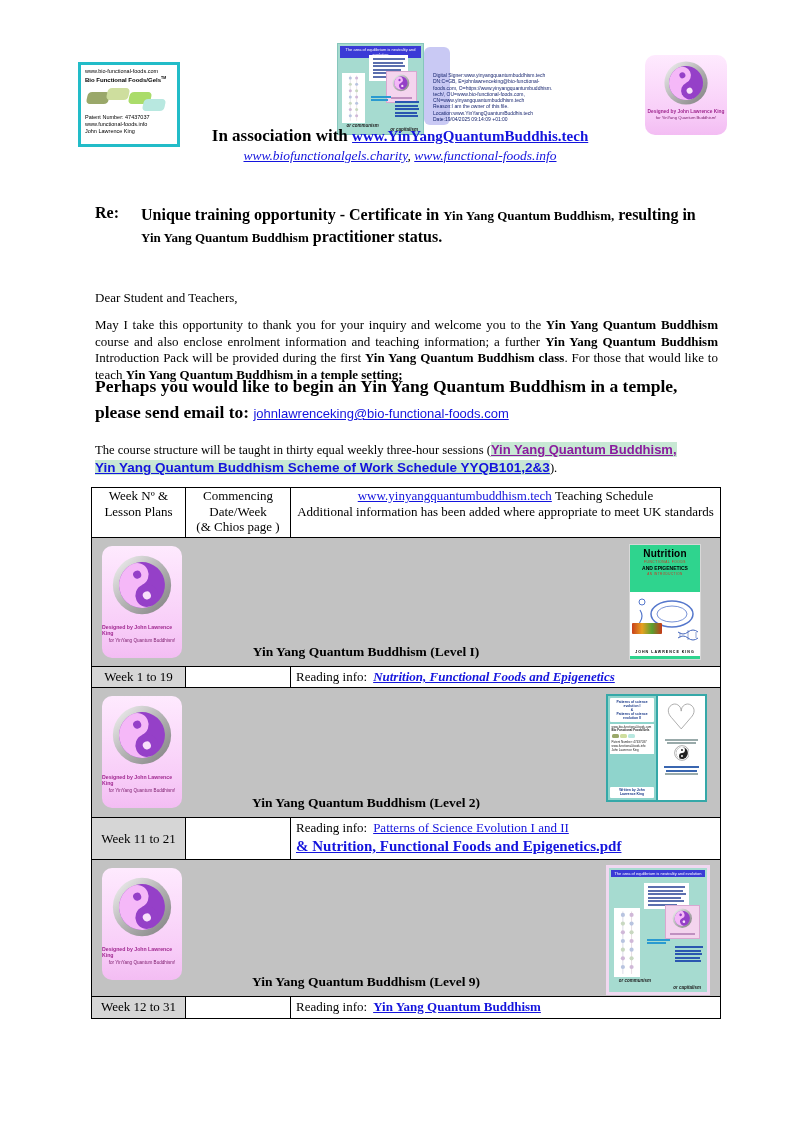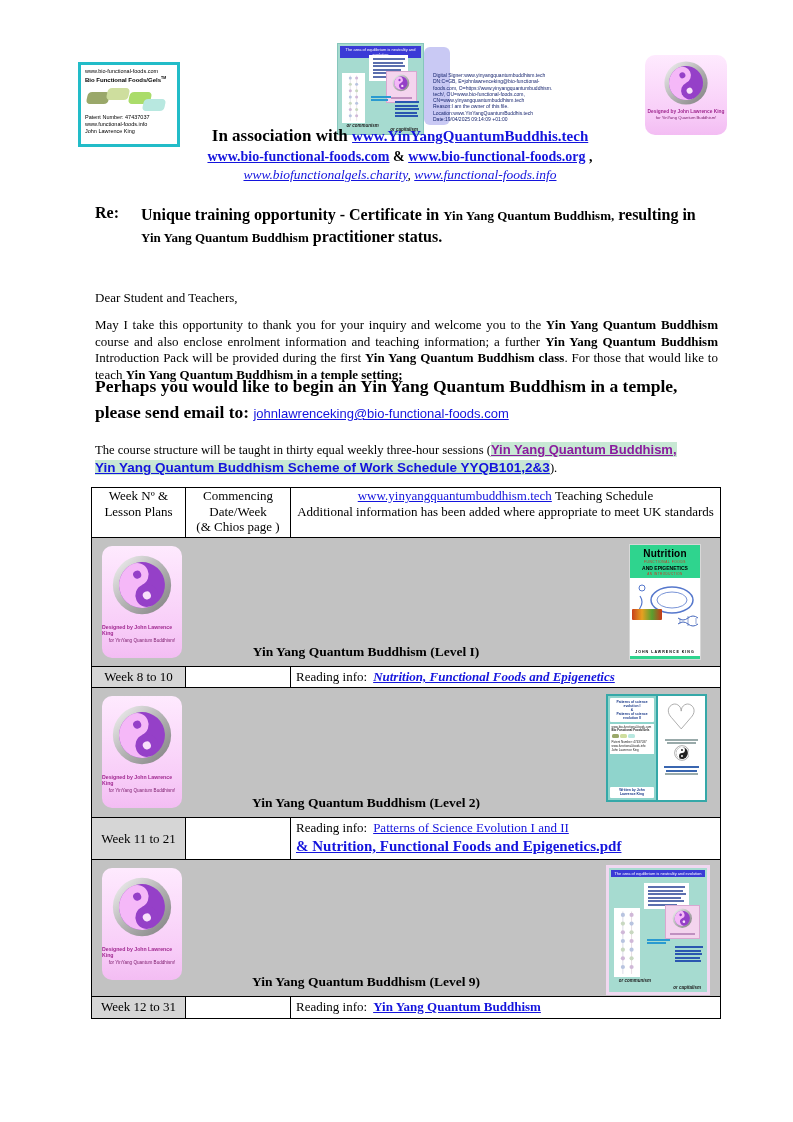--- a/index.html
+++ b/index.html
@@ -84,21 +84,21 @@
   .weekcell{background:#d6d6d6;text-align:center;line-height:19px;}
   .readcell{background:#fff;padding:1px 5px !important;line-height:18px;}
   .rlink1{font-weight:bold;font-style:italic;margin-left:6px;}
   .rlink2{margin-left:6px;}
   .rlink3{display:block;font-weight:bold;font-size:15px;line-height:19px;}
   .rlink4{font-weight:bold;margin-left:6px;}
 
   
   .book-nutrition{position:absolute;right:20px;top:7px;width:70px;height:114px;background:#fff;
                   outline:1px solid #d8d8d8;font-family:"Liberation Sans",sans-serif;}
-  .bn-head{background:#2fd48e;text-align:center;padding:3px 0 2px;}
+  .bn-head{background:#2fd48e;text-align:center;padding:3px 0 16px;}
   .bn-title{font-size:10px;font-weight:bold;letter-spacing:.2px;}
   .bn-sub1{font-size:3.2px;color:#d03020;letter-spacing:.6px;margin-top:1px;}
   .bn-sub2{font-size:5px;font-weight:bold;margin-top:1px;}
   .bn-sub3{font-size:3px;color:#d03020;letter-spacing:.5px;margin-top:1px;}
   .bn-mid{height:56px;position:relative;}
   .bn-veg{position:absolute;left:2px;bottom:14px;width:30px;height:11px;
           background:linear-gradient(90deg,#c8401c,#e8a020,#58a030,#c83818);border-radius:1px;}
   .bn-author{position:absolute;left:0;bottom:5px;width:100%;text-align:center;
              font-size:3.6px;font-weight:bold;letter-spacing:1px;}
   .bn-foot{position:absolute;left:0;bottom:0;width:100%;height:3px;background:#2fd48e;}
@@ -226,21 +226,20 @@
         <circle cx="50" cy="31.5" r="6.5" fill="#9540c8"></circle>
         <circle cx="50" cy="68.5" r="6.5" fill="#f8e0fa"></circle>
       </g>
     </svg>
     <div class="yy-cap1">Designed by John Lawrence King</div>
     <div class="yy-cap2">for YinYang Quantum Buddhism!</div>
   </div>
 
   <div class="abs assoc">
     <div class="l1"><span>In association with </span><span class="lnk">www.YinYangQuantumBuddhis.tech</span></div>
-    <div class="l2"><span class="lnk">www.bio-functional-foods.com</span><span> &amp; </span><span class="lnk">www.bio-functional-foods.org</span><span> ,</span></div>
     <div class="l3"><span class="lnk">www.biofunctionalgels.charity</span><span>, </span><span class="lnk">www.functional-foods.info</span></div>
   </div>
 
   <div class="abs reblk">
     <div class="lbl">Re:</div>
     <div class="txt">
       <span>Unique training opportunity - Certificate in </span><span class="small">Yin Yang Quantum Buddhism,</span><span> resulting in </span><span class="small">Yin Yang Quantum Buddhism</span><span> practitioner status.</span>
     </div>
   </div>
 
@@ -324,21 +323,21 @@
             <div class="bn-veg"></div>
           </div>
           <div class="bn-author">JOHN LAWRENCE KING</div>
           <div class="bn-foot"></div>
         </div>
       </div>
           </td>
     </tr>
 
     <tr style="height:21px">
-      <td class="weekcell">Week 8 to 10</td>
+      <td class="weekcell">Week 1 to 19</td>
       <td style="background:#fff"></td>
       <td class="readcell">
         <span>Reading info:</span><span class="lnk rlink1">Nutrition, Functional Foods and Epigenetics</span>
       </td>
     </tr>
 
     <tr class="imgrow">
       <td colspan="3">
             <div class="rowwrap" style="height:129px">
         <div class="yycard yycard-lg sans">

